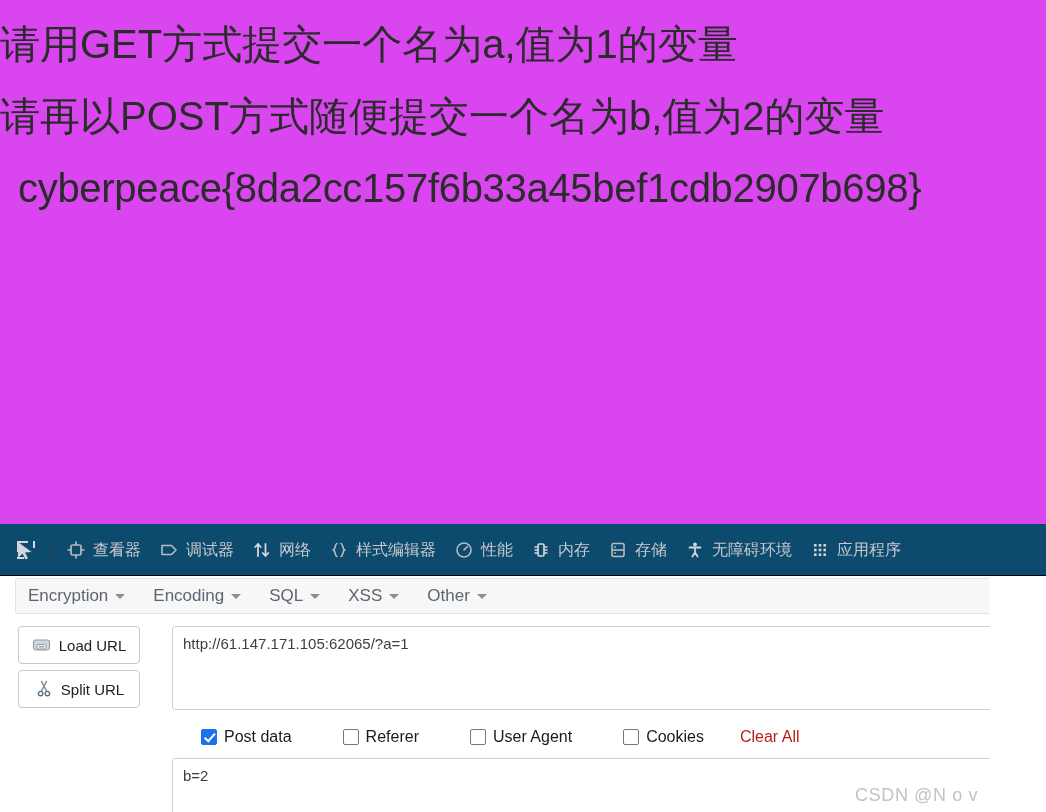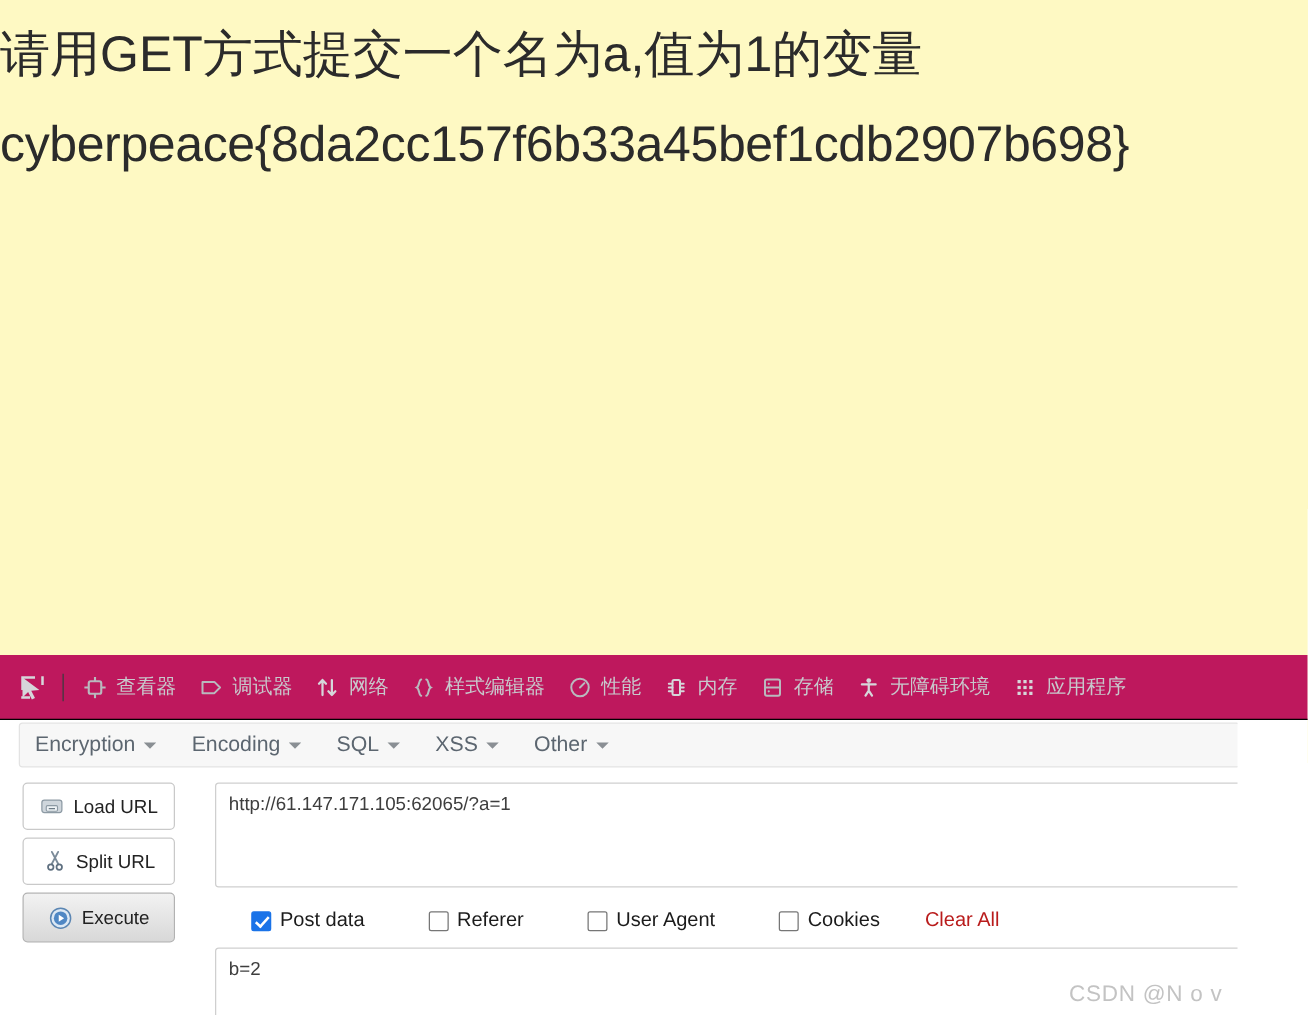--- a/index.html
+++ b/index.html
@@ -10,39 +10,39 @@
     font-family: "Liberation Sans", "DejaVu Sans", sans-serif;
     overflow: hidden;
   }
 
   
   #page-content {
     position: absolute;
     left: 0; top: 0;
     width: 1046px;
     height: 524px;
-    background: #fef9c3;
+    background: #d946ef;
     padding: 8px 0 0 0;
   }
   .page-line {
     font-size: 40px;
     line-height: 72px;
     color: #2b2b2b;
     white-space: nowrap;
     letter-spacing: 0px;
     font-family: "Liberation Sans", "DejaVu Sans", sans-serif;
   }
-  .page-line.flag { letter-spacing: -0.3px; }
+  .page-line.flag { letter-spacing: -0.3px; margin-left: 18px; }
 
   
   #devtools-toolbar {
     position: absolute;
     left: 0; top: 524px;
     width: 1046px; height: 52px;
-    background: #be185d;
+    background: #0c4a6e;
     display: flex;
     align-items: center;
     overflow: hidden;
     border-bottom: 1px solid #000;
   }
   .dt-picker {
     display: flex; align-items: center; justify-content: center;
     width: 44px; height: 40px; margin-left: 4px;
     flex: 0 0 auto;
   }
@@ -191,20 +191,21 @@
     font-size: 18px;
     letter-spacing: 0.6px;
     white-space: nowrap;
   }
 </style>
 </head>
 <body>
 
 <div id="page-content">
   <div class="page-line">请用GET方式提交一个名为a,值为1的变量</div>
+  <div class="page-line">请再以POST方式随便提交一个名为b,值为2的变量</div>
   <div class="page-line flag">cyberpeace{8da2cc157f6b33a45bef1cdb2907b698}</div>
 </div>
 
 <div id="devtools-toolbar">
 
   <div class="dt-picker">
     <svg width="22" height="22" viewBox="0 0 22 22" aria-hidden="true">
       <path d="M3 3 H12 M3 3 V12 M3 19 H8 M19 3 V8" stroke="#d6d6da" stroke-width="2" fill="none" stroke-linecap="square"></path>
       <path d="M3 3 L3 19 L7.5 14.5 L10.5 20.5 L13 19.3 L10 13.5 L16.5 13 Z" fill="#d6d6da"></path>
     </svg>
@@ -352,30 +353,20 @@
     </div>
     <div class="hb-btn">
       <span class="btn-ico">
         <svg width="16" height="18" viewBox="0 0 16 18">
             <path d="M5.5 1.5L10.5 11 M10.5 1.5L5.5 11" stroke="#7b8b99" stroke-width="1.5" stroke-linecap="round"></path>
             <circle cx="4.6" cy="13.6" r="2.2" fill="none" stroke="#5f7080" stroke-width="1.4"></circle>
             <circle cx="11.4" cy="13.6" r="2.2" fill="none" stroke="#5f7080" stroke-width="1.4"></circle>
           </svg>
       </span>
       <span>Split URL</span>
-    </div>
-    <div class="hb-btn primary">
-      <span class="btn-ico">
-        <svg width="19" height="19" viewBox="0 0 19 19">
-            <circle cx="9.5" cy="9.5" r="8" fill="#dce8f4" stroke="#5b86b3" stroke-width="1.2"></circle>
-            <circle cx="9.5" cy="9.5" r="5.4" fill="#4f87c4"></circle>
-            <path d="M8 6.7l4.3 2.8L8 12.3z" fill="#ffffff"></path>
-          </svg>
-      </span>
-      <span>Execute</span>
     </div>
   </div>
 
   <div id="hb-fields">
     <textarea id="url-field" class="hb-textarea" spellcheck="false" placeholder="" style="">http://61.147.171.105:62065/?a=1</textarea>
 
     <div id="hb-checkrow">
       <label class="hb-check">
         <span class="cbox checked"></span>
         <span>Post data</span>

